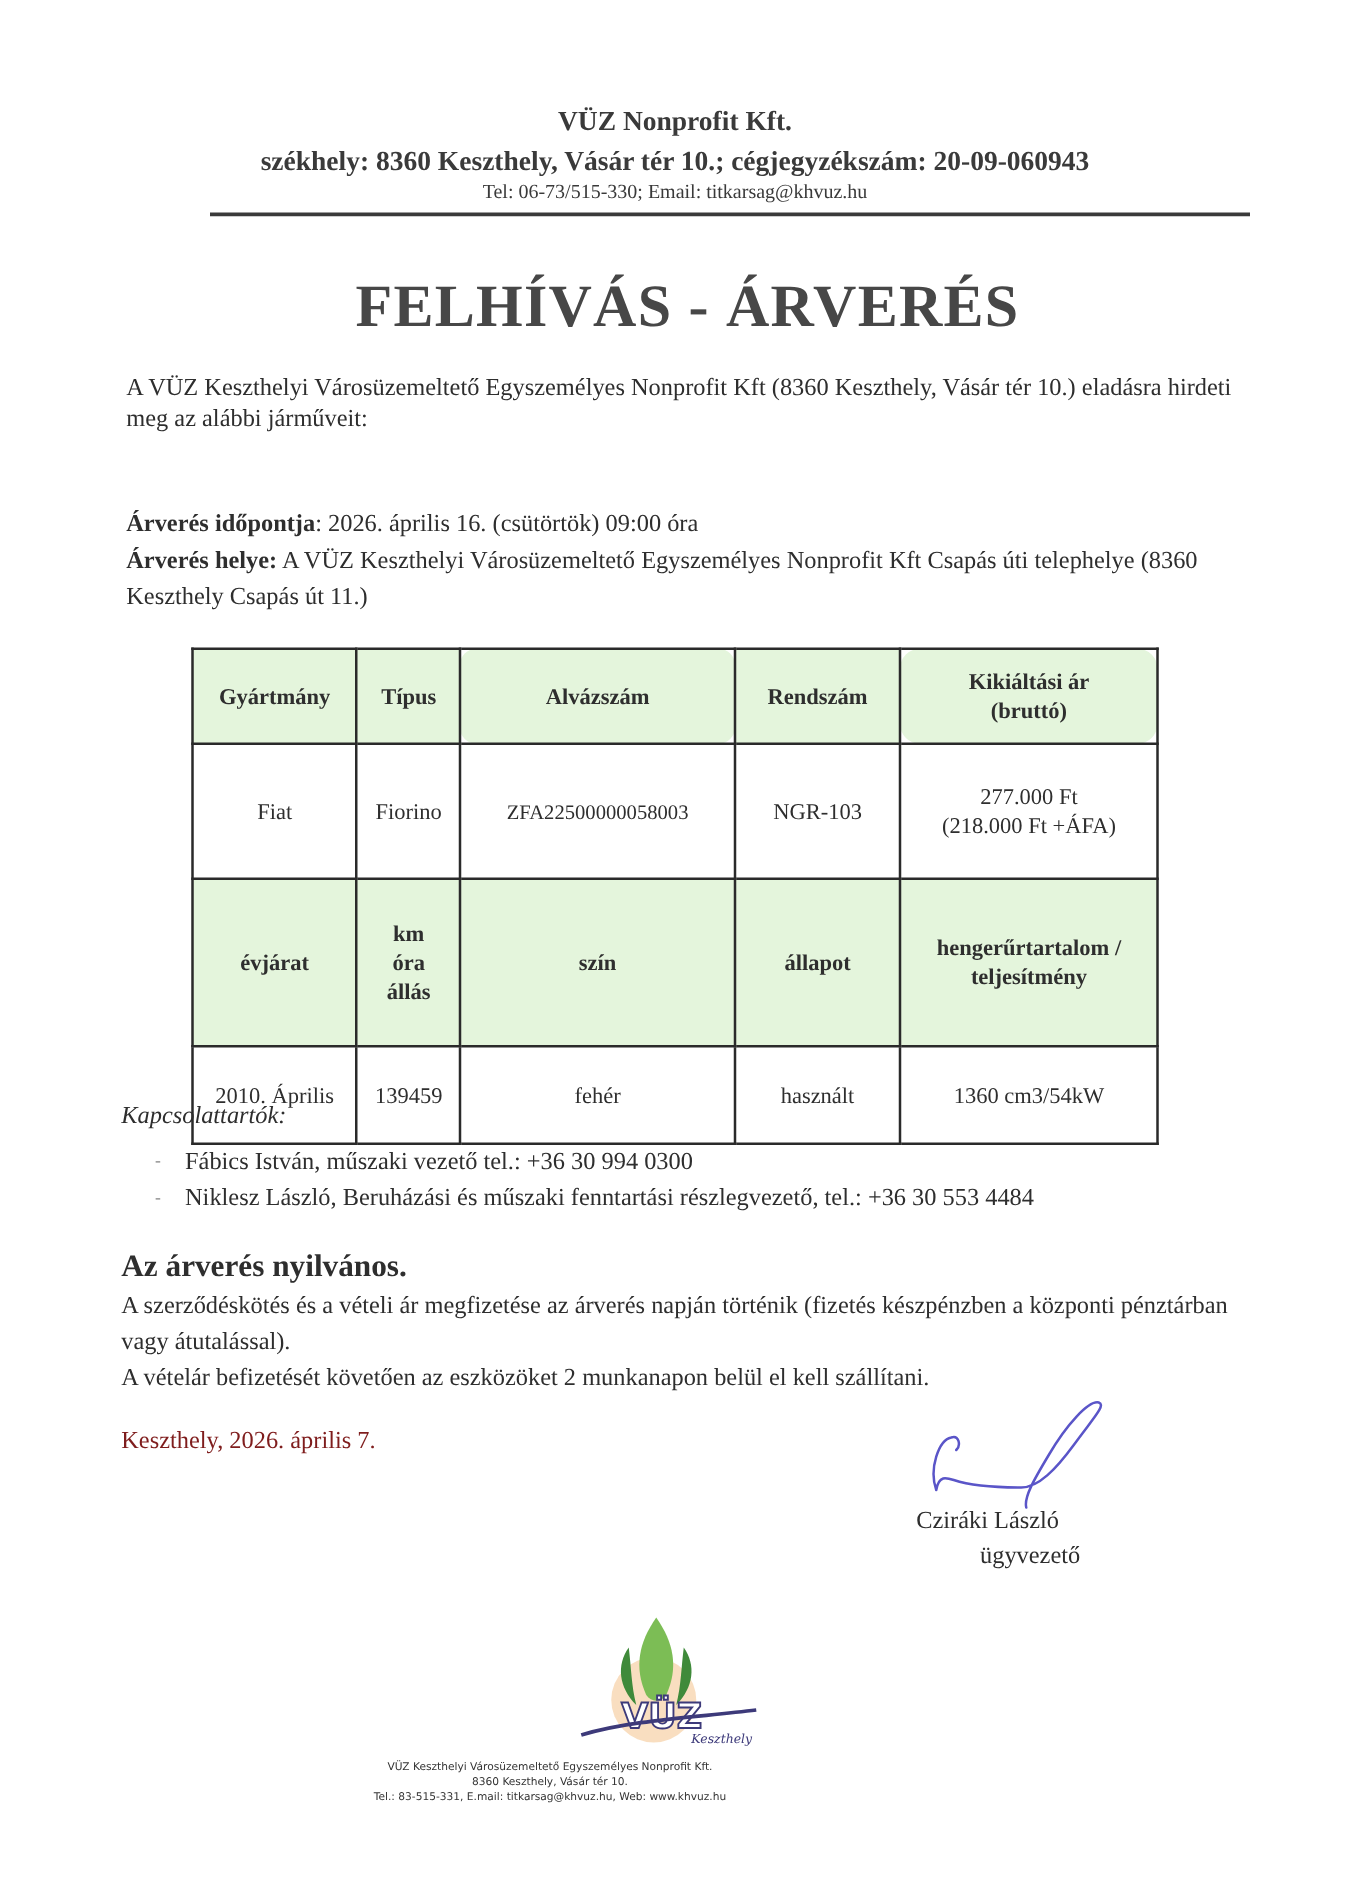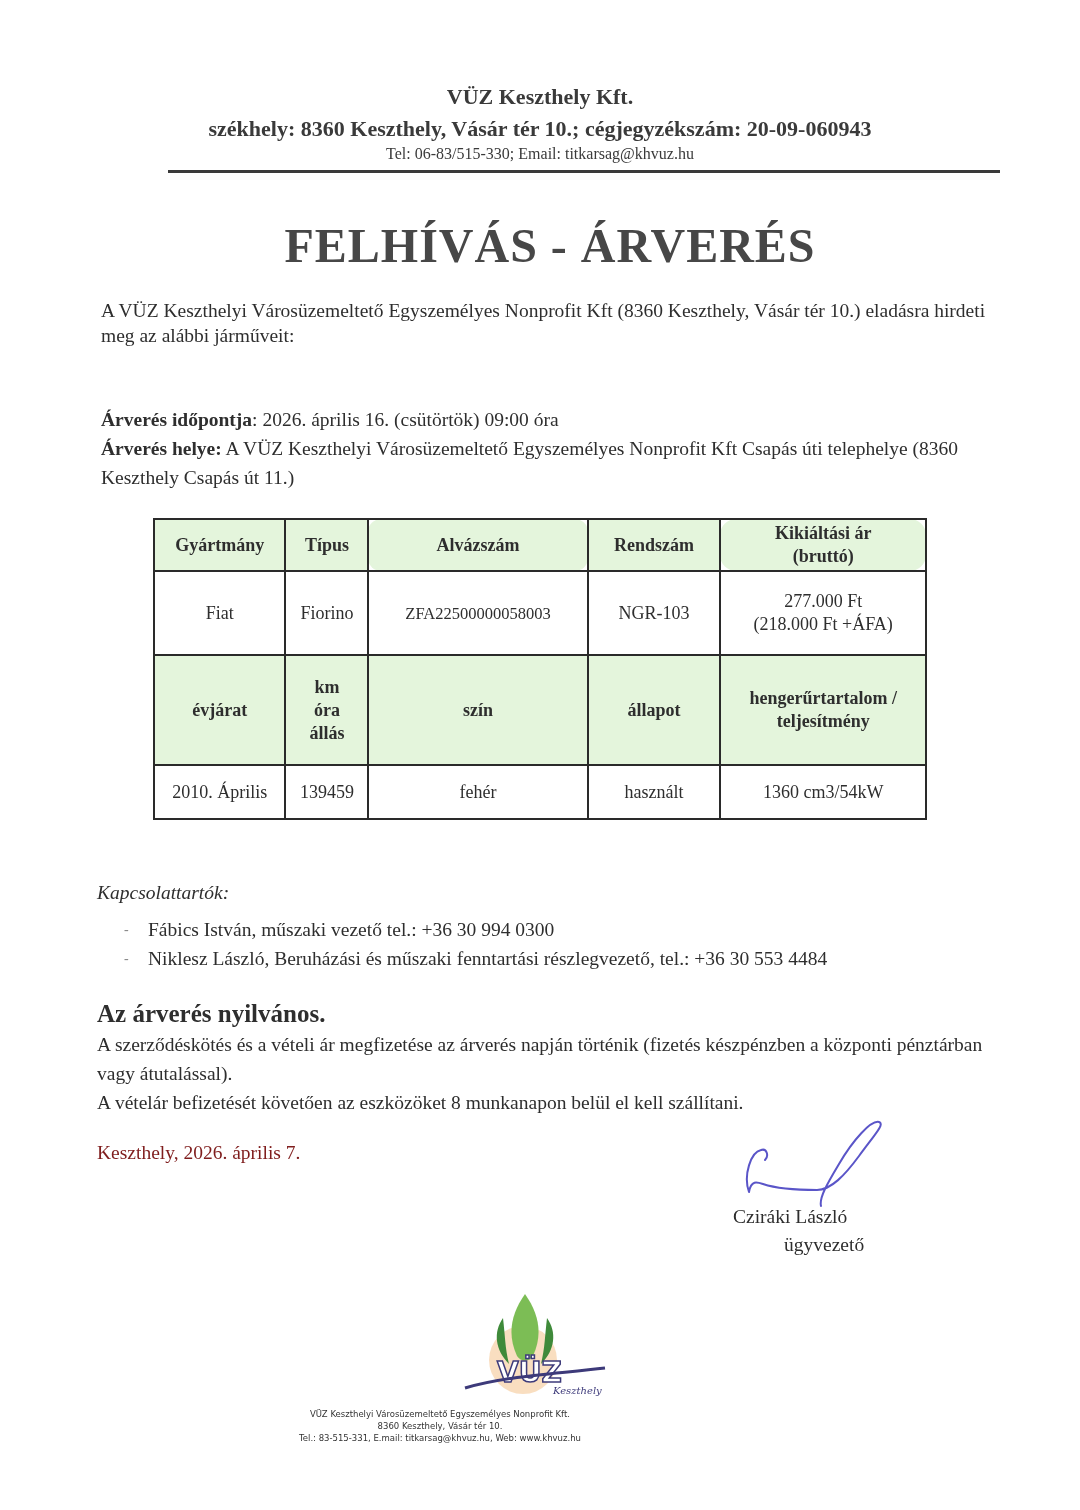--- a/index.html
+++ b/index.html
@@ -18,21 +18,21 @@
   .intro { left: 101px; top: 298px; width: 900px; font-size: 19.5px; line-height: 25px; color: #2e2e2e; }
   .auction-info { left: 101px; top: 405px; width: 920px; font-size: 19.5px; line-height: 29px; color: #2e2e2e; }
   .auction-info b { font-weight: bold; }
 
   table.vehicles {
     position: absolute; left: 153px; top: 518px; width: 774px;
     border-collapse: collapse; font-size: 18px; color: #2e2e2e;
     border: 2.5px solid #2a2a2a;
   }
   table.vehicles td {
-    border: 2px solid #2a2a2a; text-align: center; vertical-align: middle; padding: 0 4px; line-height: 23px;
+    border: 2px solid #2a2a2a; text-align: center; vertical-align: middle; padding: 12px 4px; line-height: 23px;
   }
   table.vehicles tr.head td { background: #e4f5dc; font-weight: bold; }
   table.vehicles tr.r1 td { height: 50px; }
   table.vehicles tr.r2 td { height: 82px; }
   table.vehicles tr.r3 td { height: 108px; }
   table.vehicles tr.r4 td { height: 52px; }
   .c1 { width: 127px; } .c2 { width: 76px; } .c3 { width: 220px; border-radius: 13px; } .c4 { width: 130px; } .c5 { width: 170px; border-radius: 16px; }
   .vin { font-size: 16.5px; }
 
   .contacts-title { left: 97px; top: 882px; font-size: 19.5px; font-style: italic; color: #2e2e2e; }
@@ -48,23 +48,23 @@
   .signature { left: 735px; top: 1120px; width: 160px; height: 90px; }
   .signer-name { left: 733px; top: 1206px; font-size: 19.5px; color: #2e2e2e; }
   .signer-role { left: 749px; top: 1234px; font-size: 19.5px; color: #2e2e2e; margin-left: 35px; }
 
   .logo { left: 445px; top: 1290px; width: 190px; height: 110px; }
   .footer { left: 0; width: 880px; top: 1408px; text-align: center; font-family: "DejaVu Sans", sans-serif; font-size: 8.5px; line-height: 12px; color: #333; }
 </style>
 </head>
 <body>
 
-<div class="abs hdr-company">VÜZ Keszthely Kft.</div>
+<div class="abs hdr-company">VÜZ Nonprofit Kft.</div>
 <div class="abs hdr-address">székhely: 8360 Keszthely, Vásár tér 10.; cégjegyzékszám: 20-09-060943</div>
-<div class="abs hdr-contact">Tel: 06-83/515-330; Email: titkarsag@khvuz.hu</div>
+<div class="abs hdr-contact">Tel: 06-73/515-330; Email: titkarsag@khvuz.hu</div>
 <div class="abs hdr-rule"></div>
 
 <div class="abs title">FELHÍVÁS - ÁRVERÉS</div>
 
 <div class="abs intro">A VÜZ Keszthelyi Városüzemeltető Egyszemélyes Nonprofit Kft (8360 Keszthely, Vásár tér 10.) eladásra hirdeti meg az alábbi járműveit:</div>
 
 <div class="abs auction-info">
   <div>
     <b>Árverés időpontja</b><span>: 2026. április 16. (csütörtök) 09:00 óra</span>
   </div>
@@ -111,21 +111,21 @@
 
 <div class="abs contacts-title">Kapcsolattartók:</div>
 <ul class="abs contacts">
   <li><span class="dash">-</span><span>Fábics István, műszaki vezető tel.: +36 30 994 0300</span></li>
   <li><span class="dash">-</span><span>Niklesz László, Beruházási és műszaki fenntartási részlegvezető, tel.: +36 30 553 4484</span></li>
 </ul>
 
 <div class="abs public-title">Az árverés nyilvános.</div>
 <div class="abs terms">
   <div>A szerződéskötés és a vételi ár megfizetése az árverés napján történik (fizetés készpénzben a központi pénztárban vagy átutalással).</div>
-  <div>A vételár befizetését követően az eszközöket 8 munkanapon belül el kell szállítani.</div>
+  <div>A vételár befizetését követően az eszközöket 2 munkanapon belül el kell szállítani.</div>
 </div>
 
 <div class="abs place-date">Keszthely, 2026. április 7.</div>
 
 <svg class="abs signature" viewBox="0 0 160 90">
   <path d="M14 72 C 8 55, 16 32, 26 30 C 32 28, 34 36, 30 40 M14 72 C 16 60, 22 62, 28 64 C 40 68, 60 70, 82 70 C 96 70, 110 55, 124 36 C 140 14, 150 4, 144 2 C 136 0, 118 20, 104 44 C 92 64, 84 78, 86 86" fill="none" stroke="#5a55c8" stroke-width="2" stroke-linecap="round"></path>
 </svg>
 <div class="abs signer-name">Cziráki László</div>
 <div class="abs signer-role">ügyvezető</div>
 

